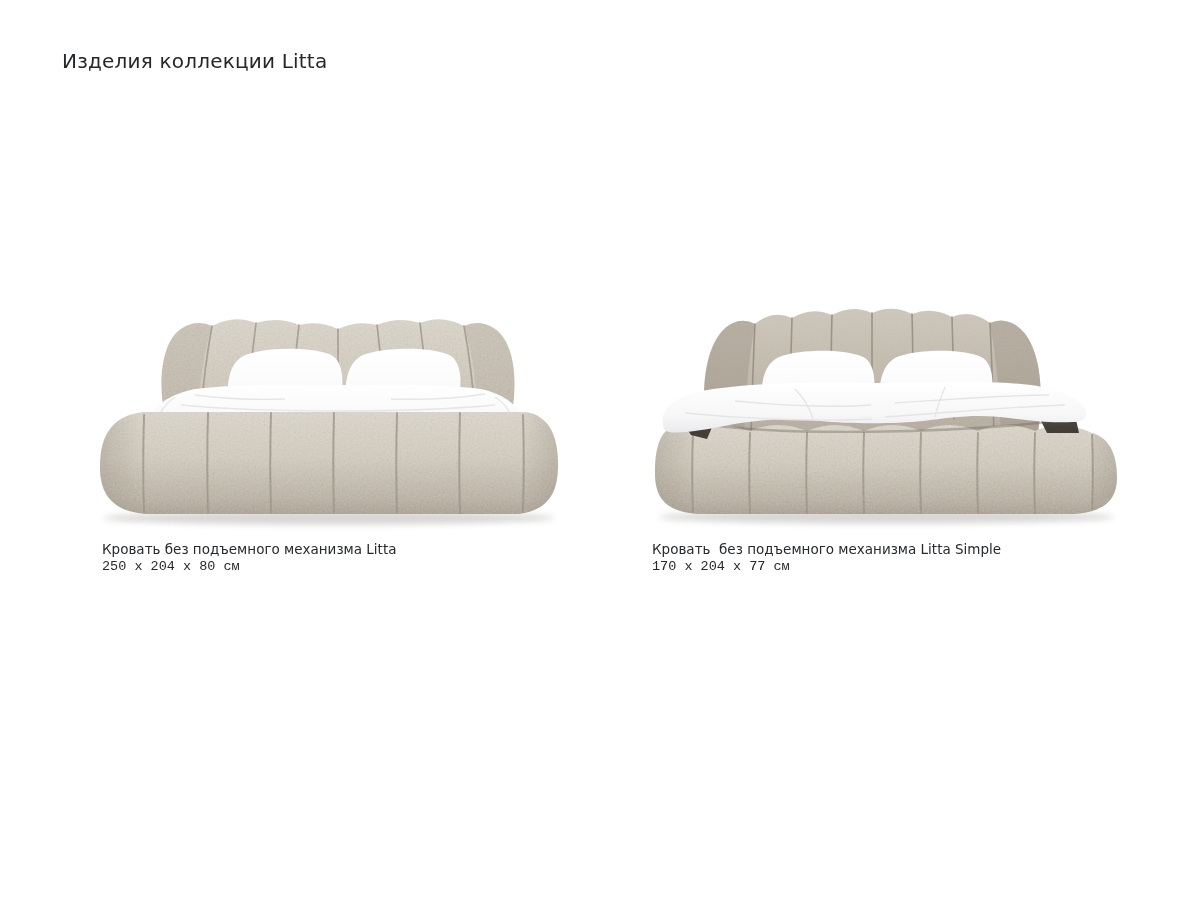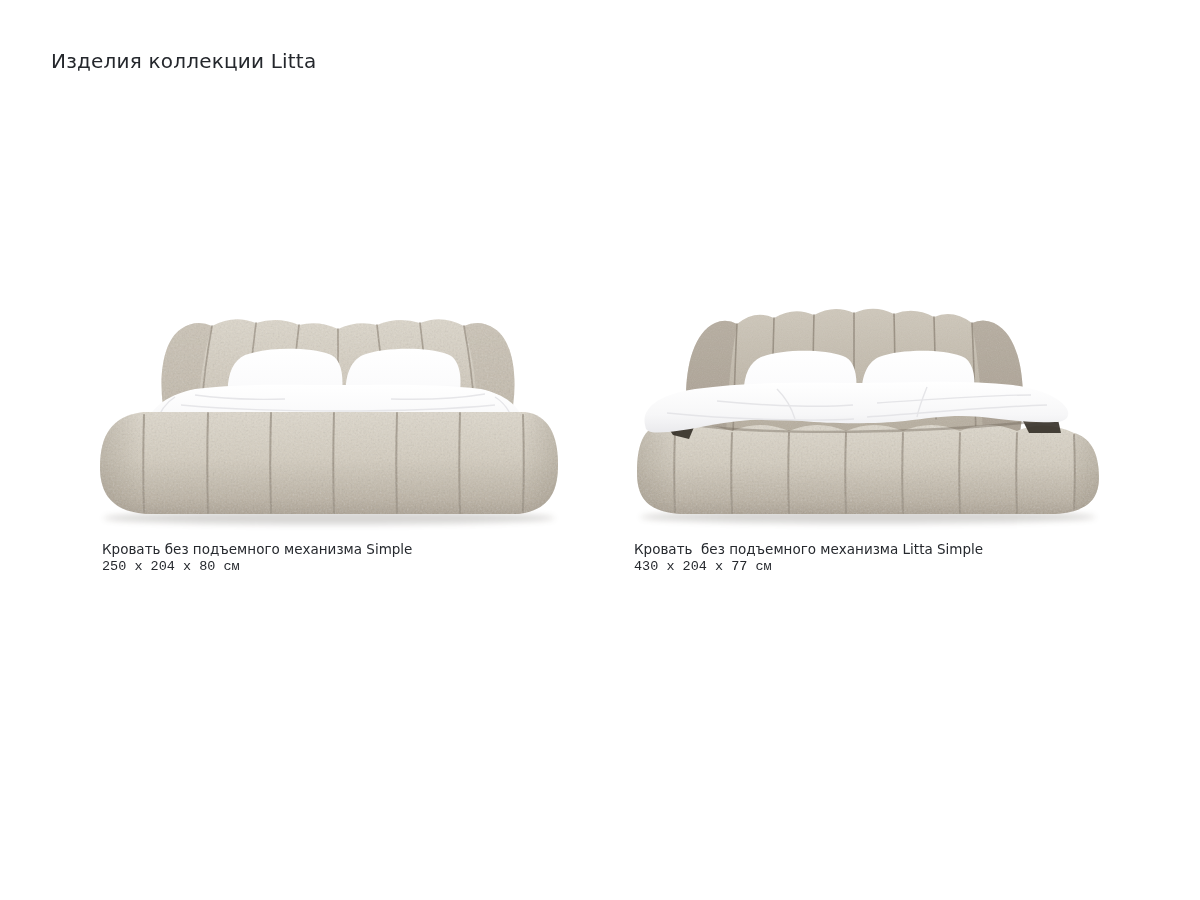--- a/index.html
+++ b/index.html
@@ -1,26 +1,26 @@
 <!DOCTYPE html>
 <html><head>
 <meta charset="utf-8">
 <style>
   html,body{margin:0;padding:0;}
   body{
     width:1200px;height:900px;position:relative;background:#ffffff;
     font-family:"DejaVu Sans","Liberation Sans",sans-serif;overflow:hidden;
   }
   .page-title{
-    position:absolute;left:51px;top:48px;margin:0;
+    position:absolute;left:62px;top:48px;margin:0;
     font-size:20px;font-weight:400;letter-spacing:.2px;color:#24272c;line-height:26px;
   }
   .product{position:absolute;margin:0;width:480px;}
   .product-litta{left:95px;top:293px;}
-  .product-litta-simple{left:627px;top:293px;}
+  .product-litta-simple{left:645px;top:293px;}
   .art{width:480px;height:245px;display:block;}
   figcaption{padding-left:7px;margin-top:2px;}
   .pname{
     font-size:13.5px;color:#26292e;line-height:18px;white-space:pre-wrap;
   }
   .pdims{
     font-size:13.5px;color:#26292e;line-height:18px;font-family:Liberation Mono, monospace;
   }
 </style>
 </head>
@@ -122,21 +122,21 @@
           <path d="M 239 120 C 238 155 238 186 239 220"></path>
           <path d="M 302 120 C 301 155 301 186 302 220"></path>
           <path d="M 365 120 C 364 155 364 186 365 220"></path>
           <path d="M 428 122 C 429 155 429 186 428 219"></path>
         </g>
         <path d="M 5 174 C 5 142 17 123 48 119 L 48 221 C 19 218 5 203 5 174 Z" fill="url(#aEdgeL)"></path>
         <path d="M 463 172 C 463 141 453 122 430 119 L 424 221 C 453 217 463 200 463 172 Z" fill="url(#aEdgeR)"></path>
       </g>
     </svg>
     <figcaption>
-      <div class="pname">Кровать без подъемного механизма Simple</div>
+      <div class="pname">Кровать без подъемного механизма Litta</div>
       <div class="pdims">250 x 204 x 80 см</div>
     </figcaption>
   </figure>
 
   <figure class="product product-litta-simple">
     <svg class="art" viewBox="0 0 480 245" aria-hidden="true">
       <defs>
         <linearGradient id="bHb" x1="0" y1="0" x2="0" y2="1">
           <stop offset="0" stop-color="#cfc8bb"></stop>
             <stop offset="1" stop-color="#b1a899"></stop>
@@ -244,17 +244,17 @@
         <path d="M 40 120 C 120 128 200 128 227 126"></path>
         <path d="M 240 124 C 300 120 360 114 420 112"></path>
         <path d="M 90 108 C 150 114 200 114 226 112"></path>
         <path d="M 250 110 C 310 106 360 102 404 102"></path>
         <path d="M 150 96 C 160 106 165 116 168 126"></path>
         <path d="M 300 94 C 296 104 292 114 290 124"></path>
       </g>
     </svg>
     <figcaption>
       <div class="pname">Кровать  без подъемного механизма Litta Simple</div>
-      <div class="pdims">430 x 204 x 77 см</div>
+      <div class="pdims">170 x 204 x 77 см</div>
     </figcaption>
   </figure>
 
 </main>
 
 </body></html>

